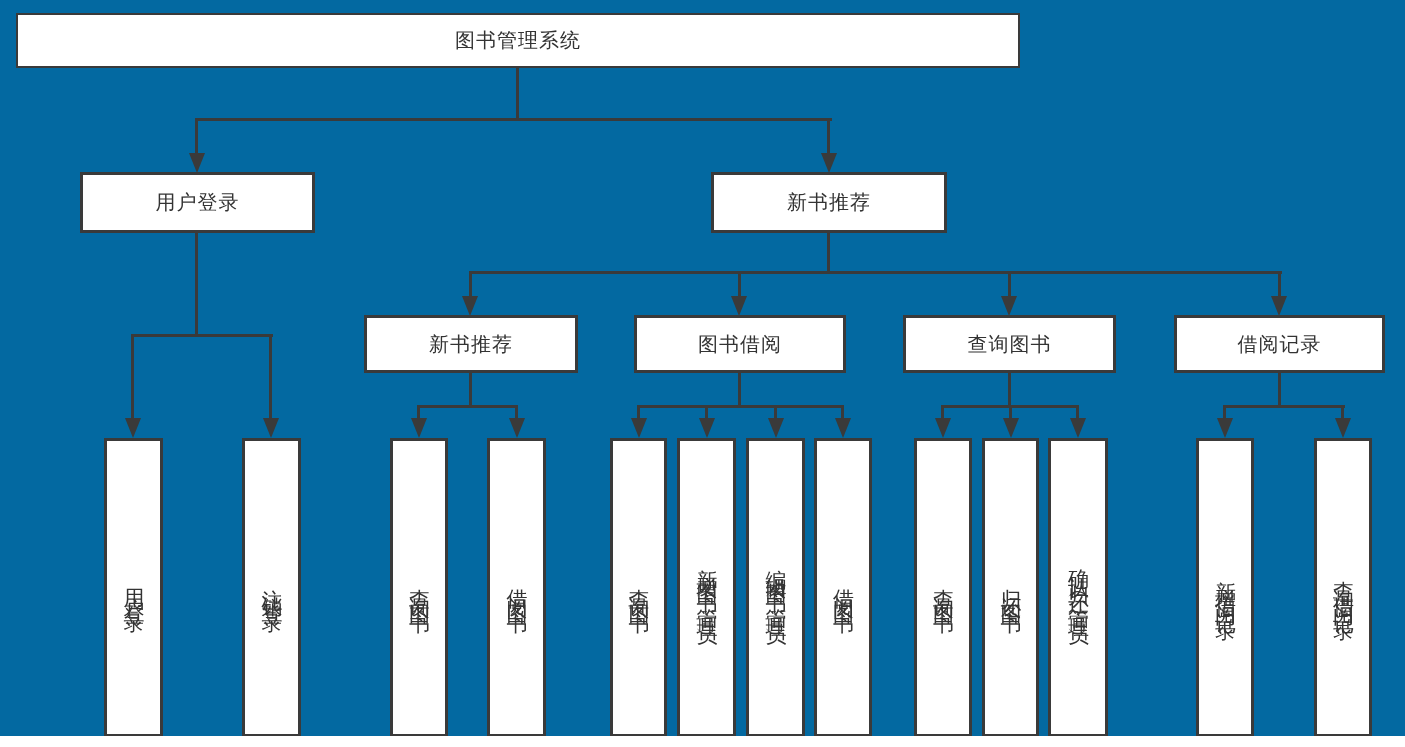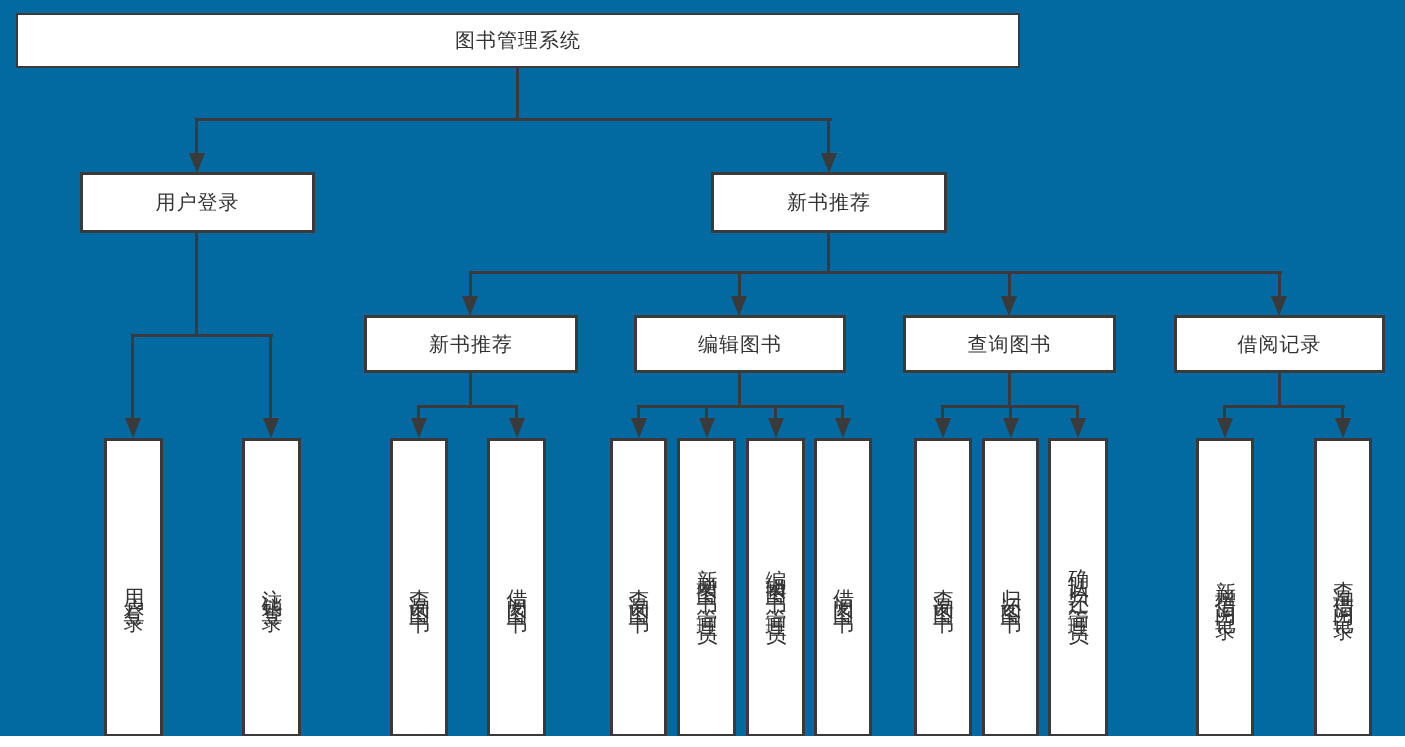--- a/index.html
+++ b/index.html
@@ -94,21 +94,21 @@
   <div class="ar" style="left:731px;top:296px"></div>
   <div class="ln" style="left:1008px;top:271px;width:3px;height:26px"></div>
   <div class="ar" style="left:1001px;top:296px"></div>
   <div class="ln" style="left:1278px;top:271px;width:3px;height:26px"></div>
   <div class="ar" style="left:1271px;top:296px"></div>
 
   <div class="box" style="left:364px;top:315px;width:214px;height:58px">
     <span class="hlabel">新书推荐</span>
   </div>
   <div class="box" style="left:634px;top:315px;width:212px;height:58px">
-    <span class="hlabel">编辑图书</span>
+    <span class="hlabel">图书借阅</span>
   </div>
   <div class="box" style="left:903px;top:315px;width:213px;height:58px">
     <span class="hlabel">查询图书</span>
   </div>
   <div class="box" style="left:1174px;top:315px;width:211px;height:58px">
     <span class="hlabel">借阅记录</span>
   </div>
 
   <div class="ln" style="left:469px;top:371px;width:3px;height:37px"></div>
   <div class="ln" style="left:417px;top:405px;width:101px;height:3px"></div>

